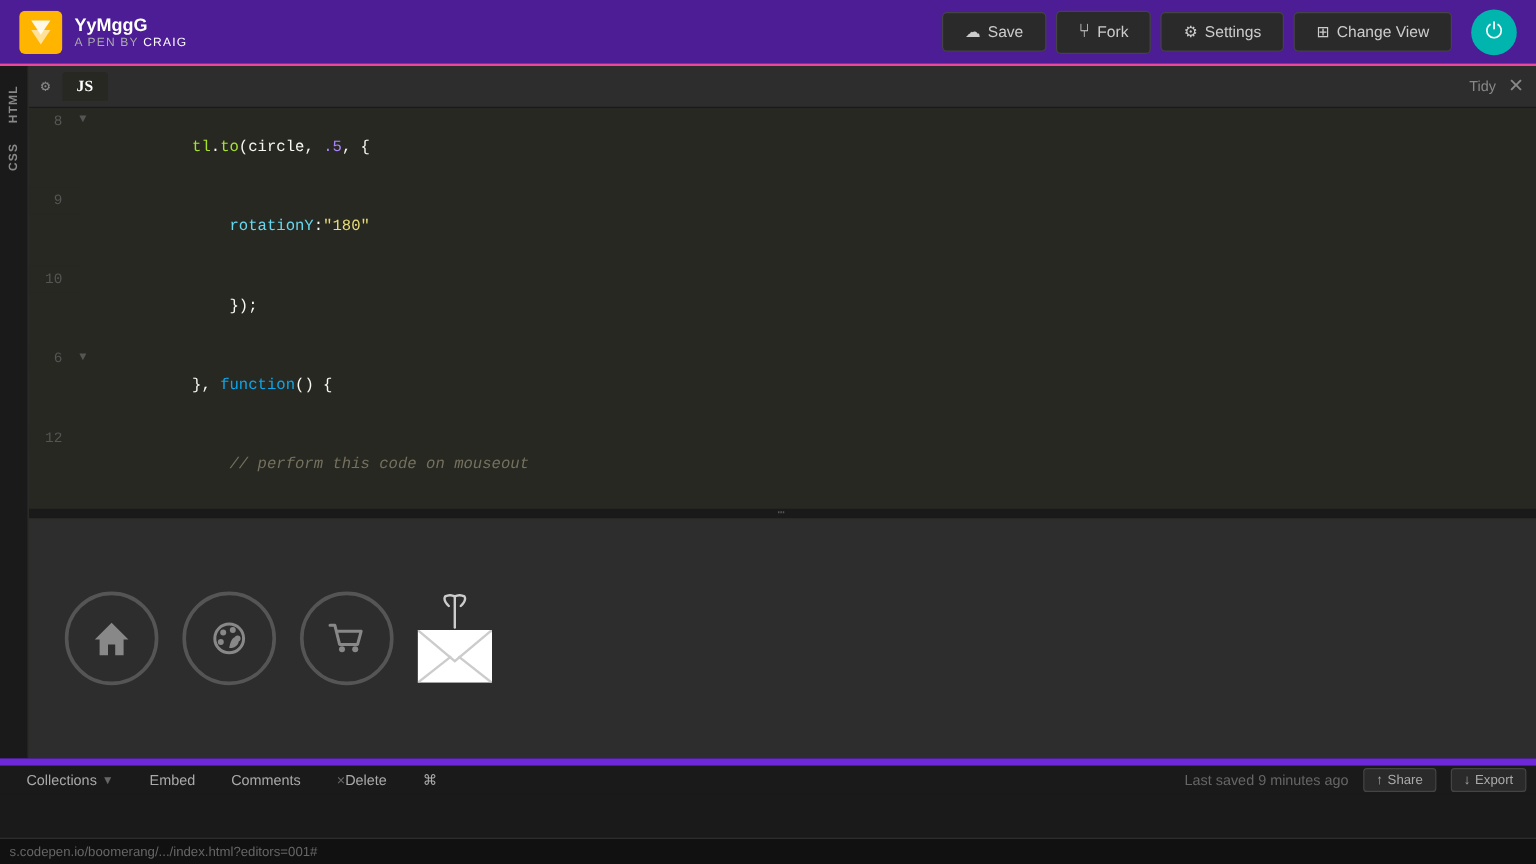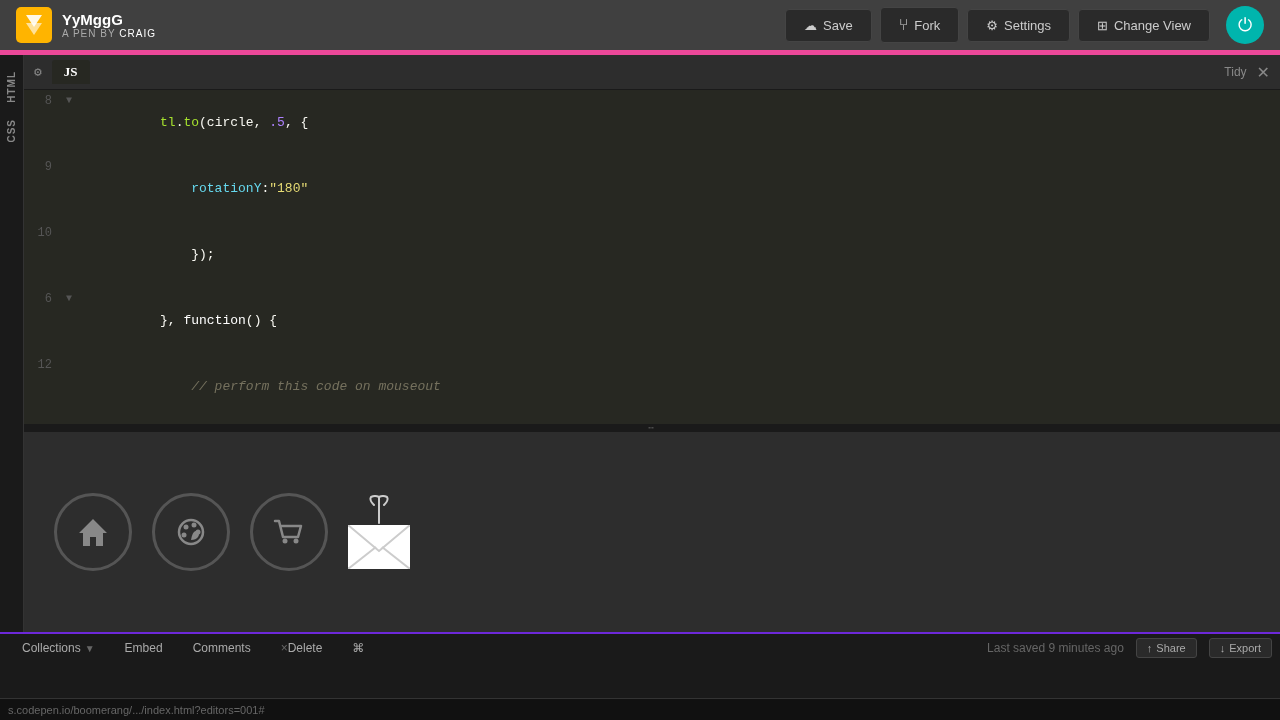--- a/index.html
+++ b/index.html
@@ -9,26 +9,26 @@
       color: #ccc;
       width: 1280px;
       height: 720px;
       overflow: hidden;
       display: flex;
       flex-direction: column;
     }
 
     
     #top-header {
-      background: #404040;
+      background: #4c1d95;
       height: 55px;
       display: flex;
       align-items: center;
       padding: 0 16px;
-      border-bottom: 5px solid #ec4899;
+      border-bottom: 2px solid #ec4899;
       flex-shrink: 0;
     }
     #brand-area {
       display: flex;
       align-items: center;
       gap: 10px;
       flex: 1;
     }
     #brand-logo {
       width: 36px;
@@ -198,21 +198,21 @@
       min-width: 12px;
       color: #555;
       font-size: 10px;
       user-select: none;
     }
     .code-text {
       flex: 1;
       white-space: pre;
       padding-left: 4px;
     }
-    .kw { color: #ffffff; }
+    .kw { color: #0ea5e9; }
     .fn { color: #a6e22e; }
     .str { color: #e6db74; }
     .num { color: #ae81ff; }
     .cmt { color: #75715e; font-style: italic; }
     .punc { color: #f8f8f2; }
     .var-name { color: #f8f8f2; }
     .prop { color: #66d9ef; }
     @keyframes blink { 50% { opacity: 0; } }
 
     
@@ -256,21 +256,21 @@
       align-items: center;
       justify-content: center;
       cursor: pointer;
       background: transparent;
     }
 
     
     #bottom-bar {
       height: 30px;
       background: #1a1a1a;
-      border-top: 2px solid #6d28d9;
+      border-top: 6px solid #6d28d9;
       display: flex;
       align-items: center;
       padding: 0 8px;
       gap: 2px;
       flex-shrink: 0;
     }
     .bottom-tab {
       padding: 4px 14px;
       font-family: sans-serif;
       font-size: 12px;

